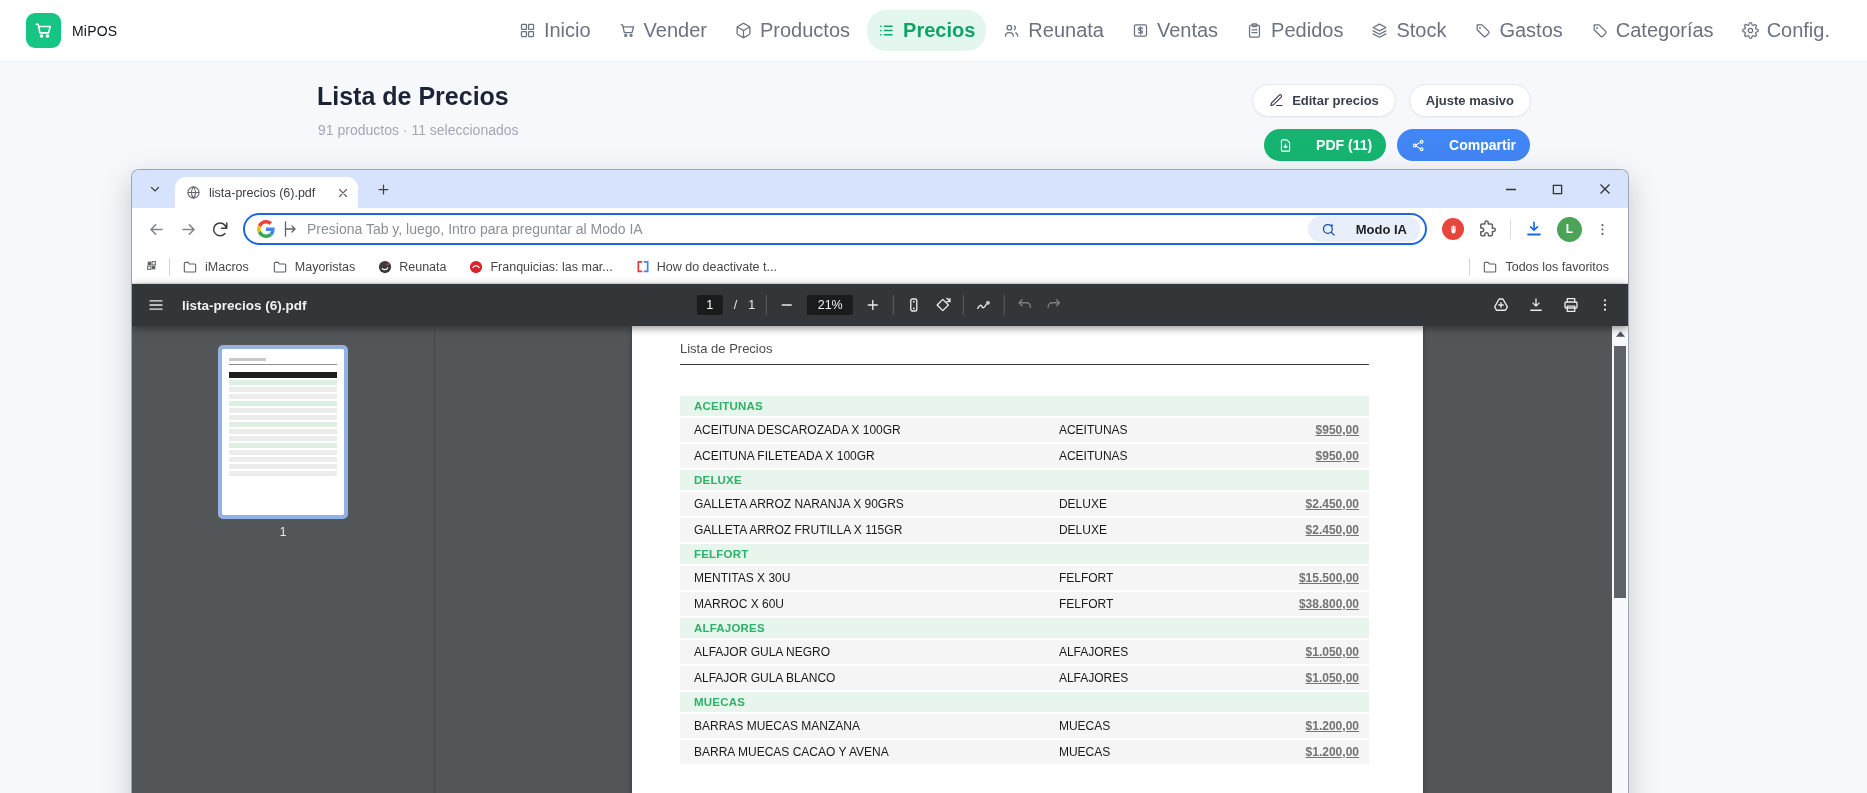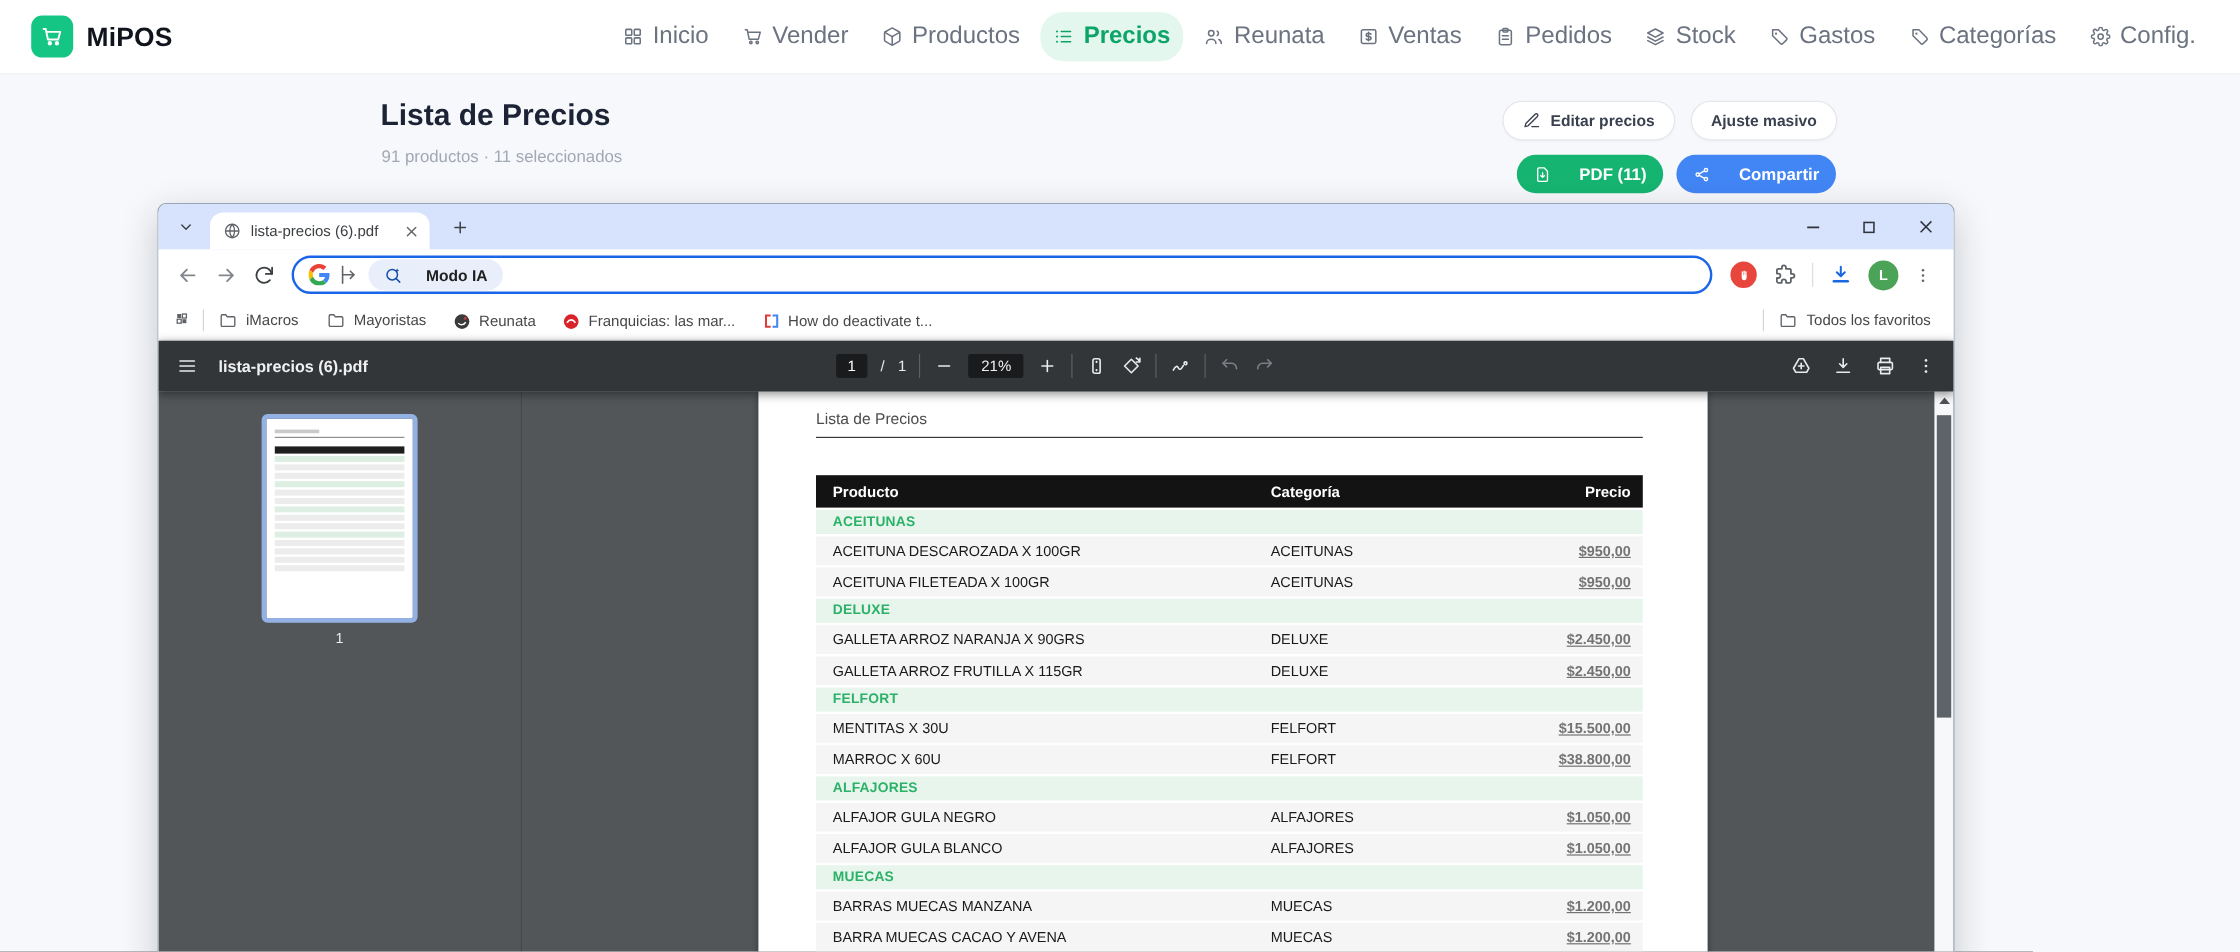--- a/index.html
+++ b/index.html
@@ -5,21 +5,21 @@
   * { margin:0; padding:0; box-sizing:border-box; }
   html,body { width:1867px; height:793px; overflow:hidden; }
   body { font-family:"Liberation Sans", sans-serif; background:#f7f8fb; position:relative; }
   svg { display:block; }
 
   
   .app-header { position:absolute; top:0; left:0; right:0; height:62px; background:#fff;
     display:flex; align-items:center; padding:0 26px; border-bottom:1px solid #f0f1f4; z-index:1; }
   .brand { display:flex; align-items:center; gap:11px; }
   .logo { width:35px; height:35px; border-radius:9px; background:#15c584; display:grid; place-items:center; }
-  .brand-name { font-size:22px; font-weight:bold; color:#10141c; letter-spacing:.2px; }
+  .brand-name { font-size:14px; font-weight:normal; color:#10141c; letter-spacing:.2px; }
   .main-nav { margin-left:auto; display:flex; align-items:center; gap:6px; }
   .nav-item { display:flex; align-items:center; gap:8px; padding:9px 11px; border-radius:19px;
     color:#6b7280; font-size:20px; cursor:pointer; white-space:nowrap;justify-content:center; }
   .nav-item.active { background:#e4f7ee; color:#0ca567; font-weight:bold; }
   .nic { width:17px; height:17px; stroke:currentColor; fill:none; stroke-width:1.8; stroke-linecap:round; stroke-linejoin:round; }
 
   
   .page-title { position:absolute; left:317px; top:82px; font-size:25px; font-weight:bold; color:#1b2335; }
   .page-subtitle { position:absolute; left:318px; top:122px; font-size:14px; color:#a2a8b3; }
   .actions-row1 { position:absolute; top:84px; right:336px; display:flex; gap:13px; }
@@ -349,20 +349,21 @@
       <svg width="18" height="18" viewBox="0 0 48 48">
           <path fill="#EA4335" d="M24 9.5c3.54 0 6.71 1.22 9.21 3.6l6.85-6.85C35.9 2.38 30.47 0 24 0 14.62 0 6.51 5.38 2.56 13.22l7.98 6.19C12.43 13.72 17.74 9.5 24 9.5z"></path>
           <path fill="#4285F4" d="M46.98 24.55c0-1.57-.15-3.09-.38-4.55H24v9.02h12.94c-.58 2.96-2.26 5.48-4.78 7.18l7.73 6c4.51-4.18 7.09-10.36 7.09-17.65z"></path>
           <path fill="#FBBC05" d="M10.53 28.59c-.48-1.45-.76-2.99-.76-4.59s.27-3.14.76-4.59l-7.98-6.19C.92 16.46 0 20.12 0 24c0 3.88.92 7.54 2.56 10.78l7.97-6.19z"></path>
           <path fill="#34A853" d="M24 48c6.48 0 11.93-2.13 15.89-5.81l-7.73-6c-2.15 1.45-4.92 2.3-8.16 2.3-6.26 0-11.57-4.22-13.47-9.91l-7.98 6.19C6.51 42.62 14.62 48 24 48z"></path>
         </svg>
       <svg width="14" height="16" viewBox="0 0 14 16" fill="none" stroke="#5f6368" stroke-width="1.3" stroke-linecap="round">
           <path d="M1.5 1v14"></path>
           <path d="M1.5 8h9M8 5l3 3-3 3"></path>
         </svg>
+      <span class="omni-placeholder">Presiona Tab y, luego, Intro para preguntar al Modo IA</span>
       <span class="ai-chip">
         <svg width="15" height="15" viewBox="0 0 24 24" fill="none" stroke="#174ea6" stroke-width="2" stroke-linecap="round">
             <circle cx="11" cy="11" r="7"></circle>
             <path d="M16.5 16.5 21 21"></path>
             <path d="M17.5 2.5l.8 2 2 .8-2 .8-.8 2-.8-2-2-.8 2-.8z" fill="#174ea6" stroke="none"></path>
           </svg>
         <span>Modo IA</span>
       </span>
     </div>
 
@@ -395,21 +396,21 @@
   </div>
 
   <div class="bookmarks">
     <svg width="16" height="16" viewBox="0 0 24 24" fill="#5f6368">
         <rect x="4" y="4" width="5" height="5"></rect>
         <rect x="10.5" y="4" width="5" height="5" fill="none" stroke="#5f6368" stroke-width="1.6"></rect>
         <rect x="4" y="10.5" width="5" height="5" fill="none" stroke="#5f6368" stroke-width="1.6"></rect>
         <rect x="10.5" y="10.5" width="5" height="5"></rect>
       </svg>
     <span class="vsep2"></span>
-    <div id="bm-list" style="display:flex;align-items:flex-end">
+    <div id="bm-list" style="display:flex;align-items:center">
         <span class="bm">
           <span>
             <svg width="16" height="16" viewBox="0 0 24 24" fill="none" stroke="#5f6368" stroke-width="1.7">
               <use href="#i-folder"></use>
             </svg>
           </span>
           <span>iMacros</span>
         </span>
         <span class="bm">
           <span>
@@ -546,25 +547,20 @@
           <div class="m-row r"></div>
         </div>
       <div class="thumb-num">1</div>
     </div>
 
     <div class="pdf-stage">
       <div class="page">
         <div class="doc-head">Lista de Precios</div>
         <div class="doc-rule"></div>
         <div class="price-table">
-          <div class="t-head">
-            <span class="c1">Producto</span>
-            <span class="c2">Categoría</span>
-            <span class="c3">Precio</span>
-          </div>
           <div id="table-rows">
               <div class="row-cat">ACEITUNAS</div>
               <div class="row-prod">
                 <span class="c1">ACEITUNA DESCAROZADA X 100GR</span>
                 <span class="c2">ACEITUNAS</span>
                 <span class="c3">$950,00</span>
               </div>
               <div class="row-prod">
                 <span class="c1">ACEITUNA FILETEADA X 100GR</span>
                 <span class="c2">ACEITUNAS</span>

